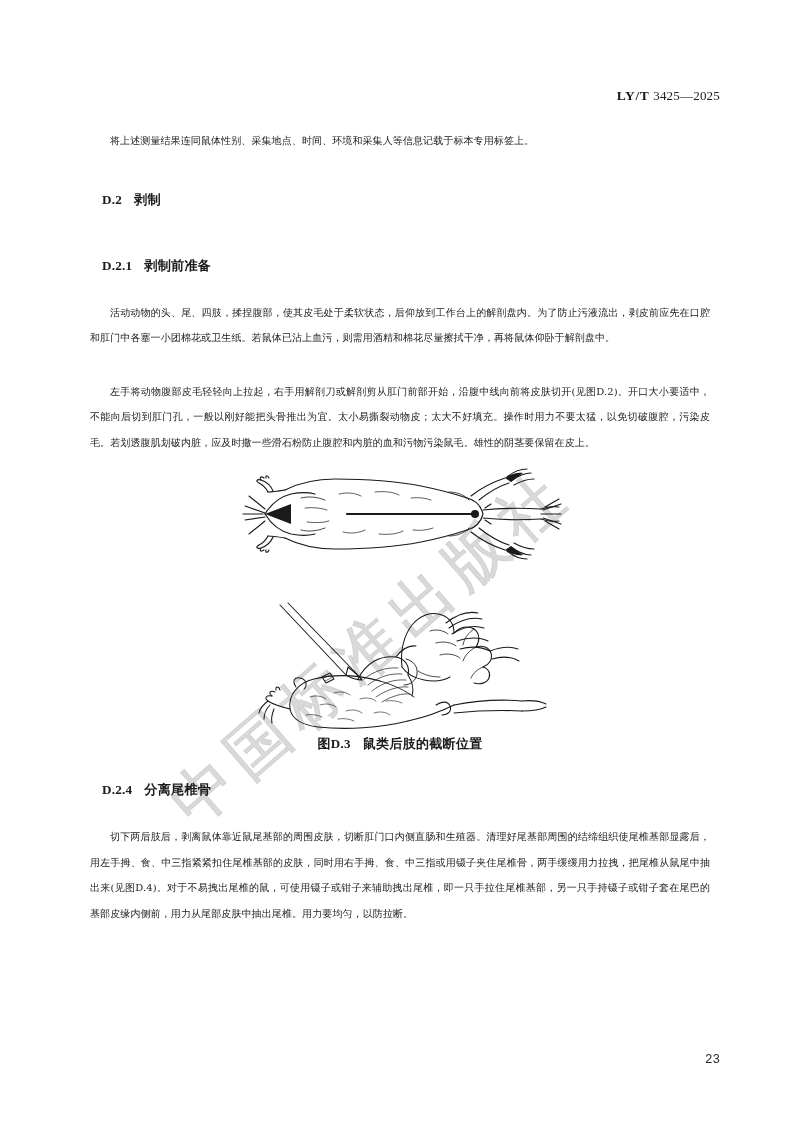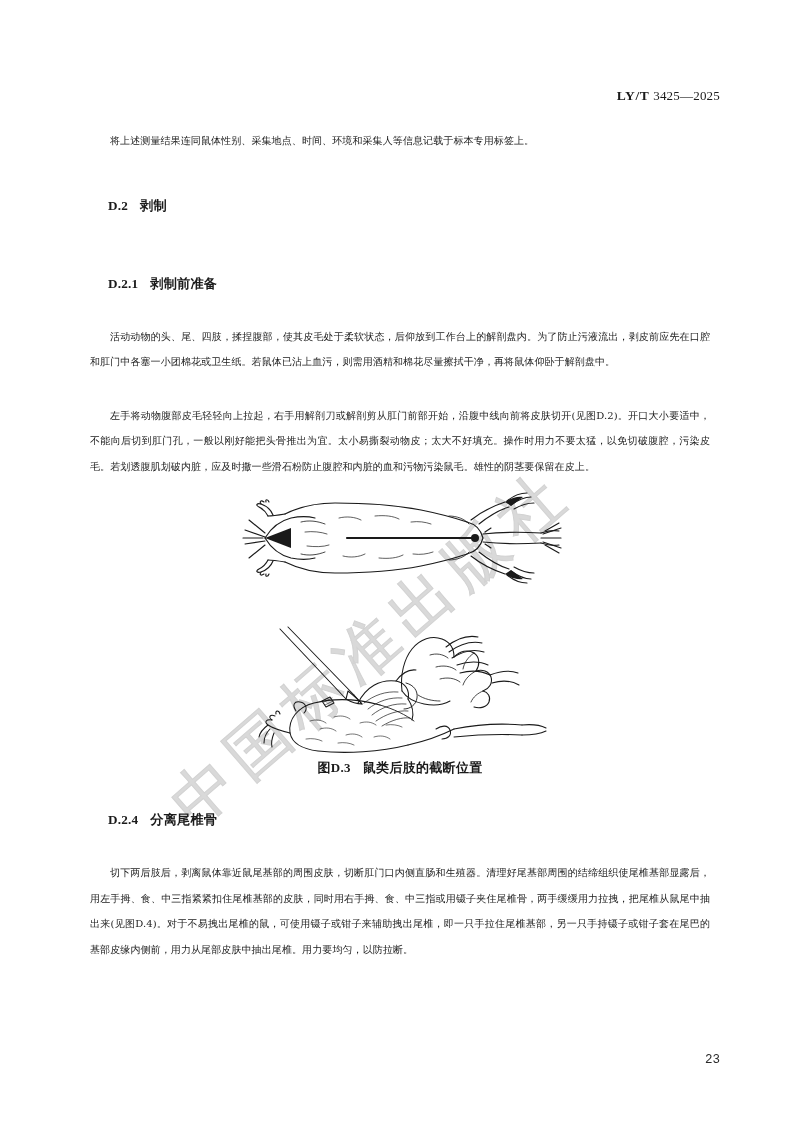--- a/index.html
+++ b/index.html
@@ -77,21 +77,21 @@
     margin: 0 0 3px 0;
     text-indent: 2em;
     letter-spacing: 0.1px;
   }
 
   .h-section {
     font-family: "DejaVu Sans", "Liberation Sans", sans-serif;
     font-weight: bold;
     font-size: 13.2px;
     line-height: 22px;
-    margin: 18px;
+    margin: 12px;
     letter-spacing: 0.2px;
   }
   .h-section .num {
     font-family: "Liberation Serif", "DejaVu Serif", serif;
     font-weight: bold;
     margin-right: 12px;
   }
 
   .sp-20 { height: 20px; }
   .sp-14 { height: 14px; }

